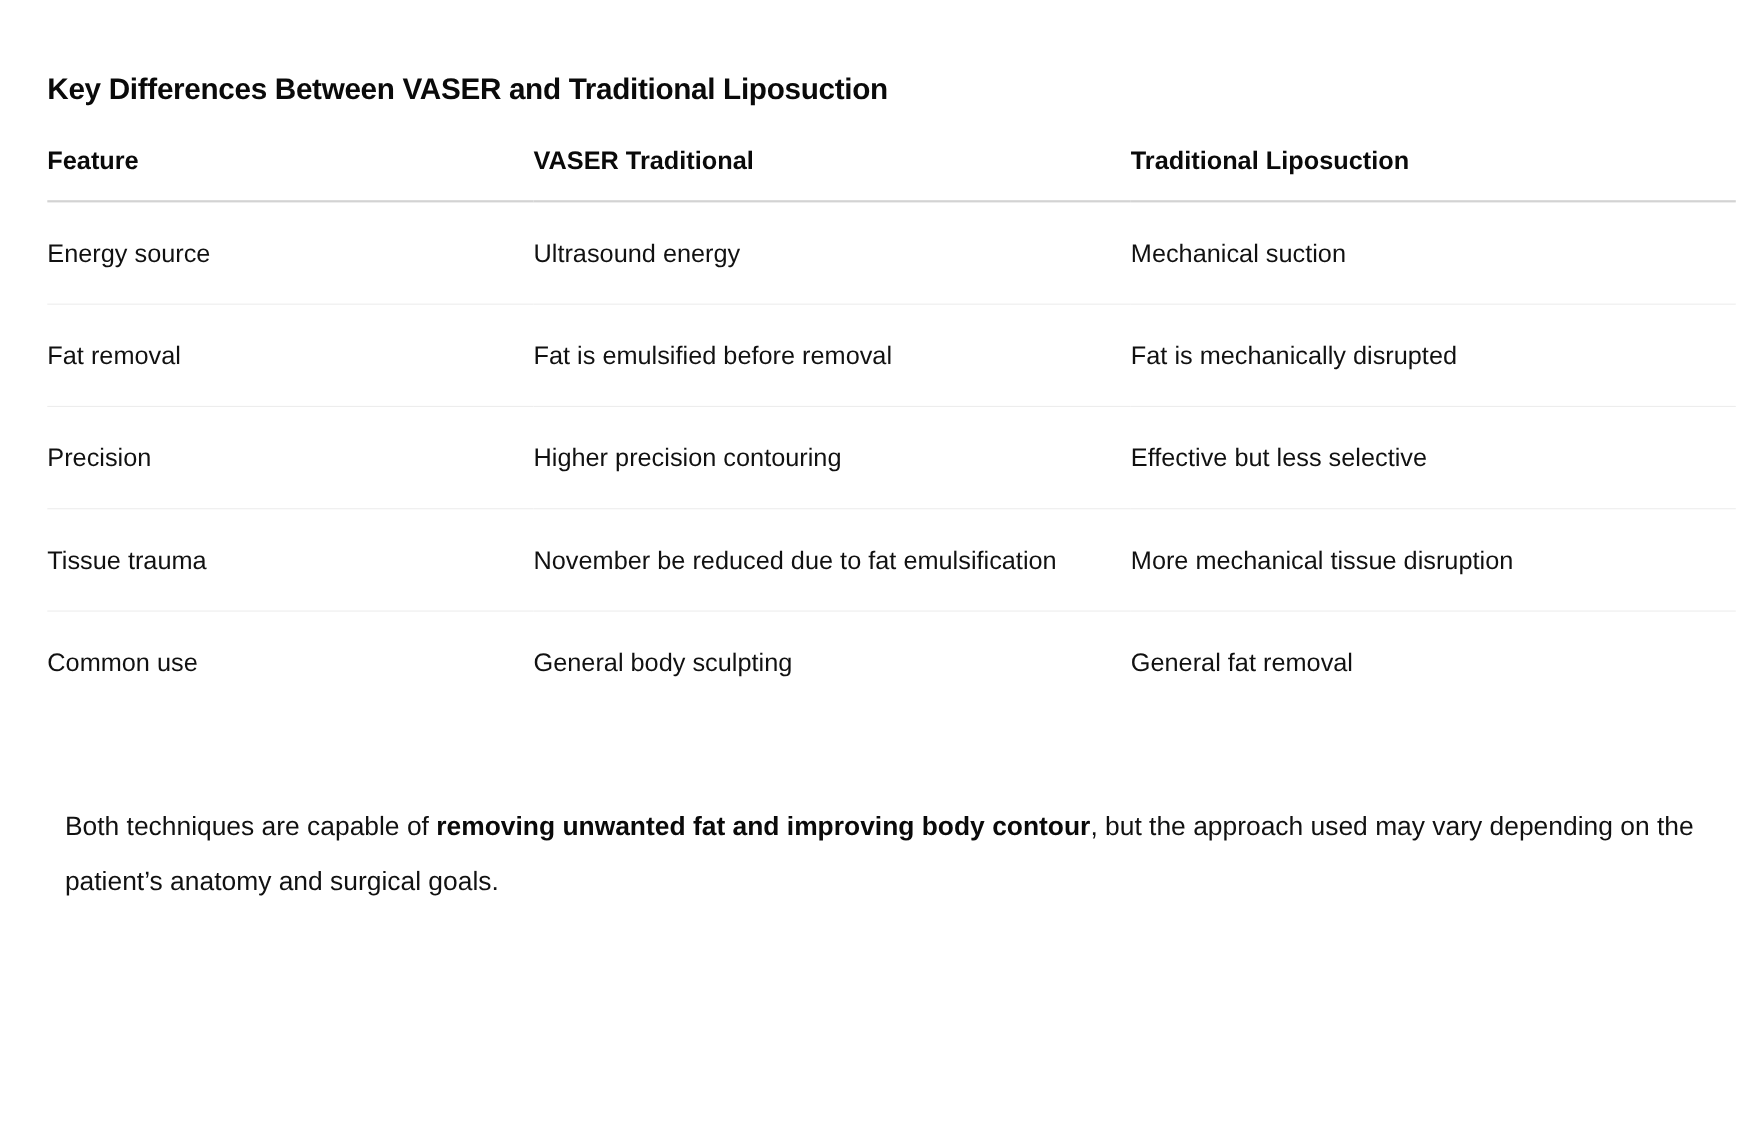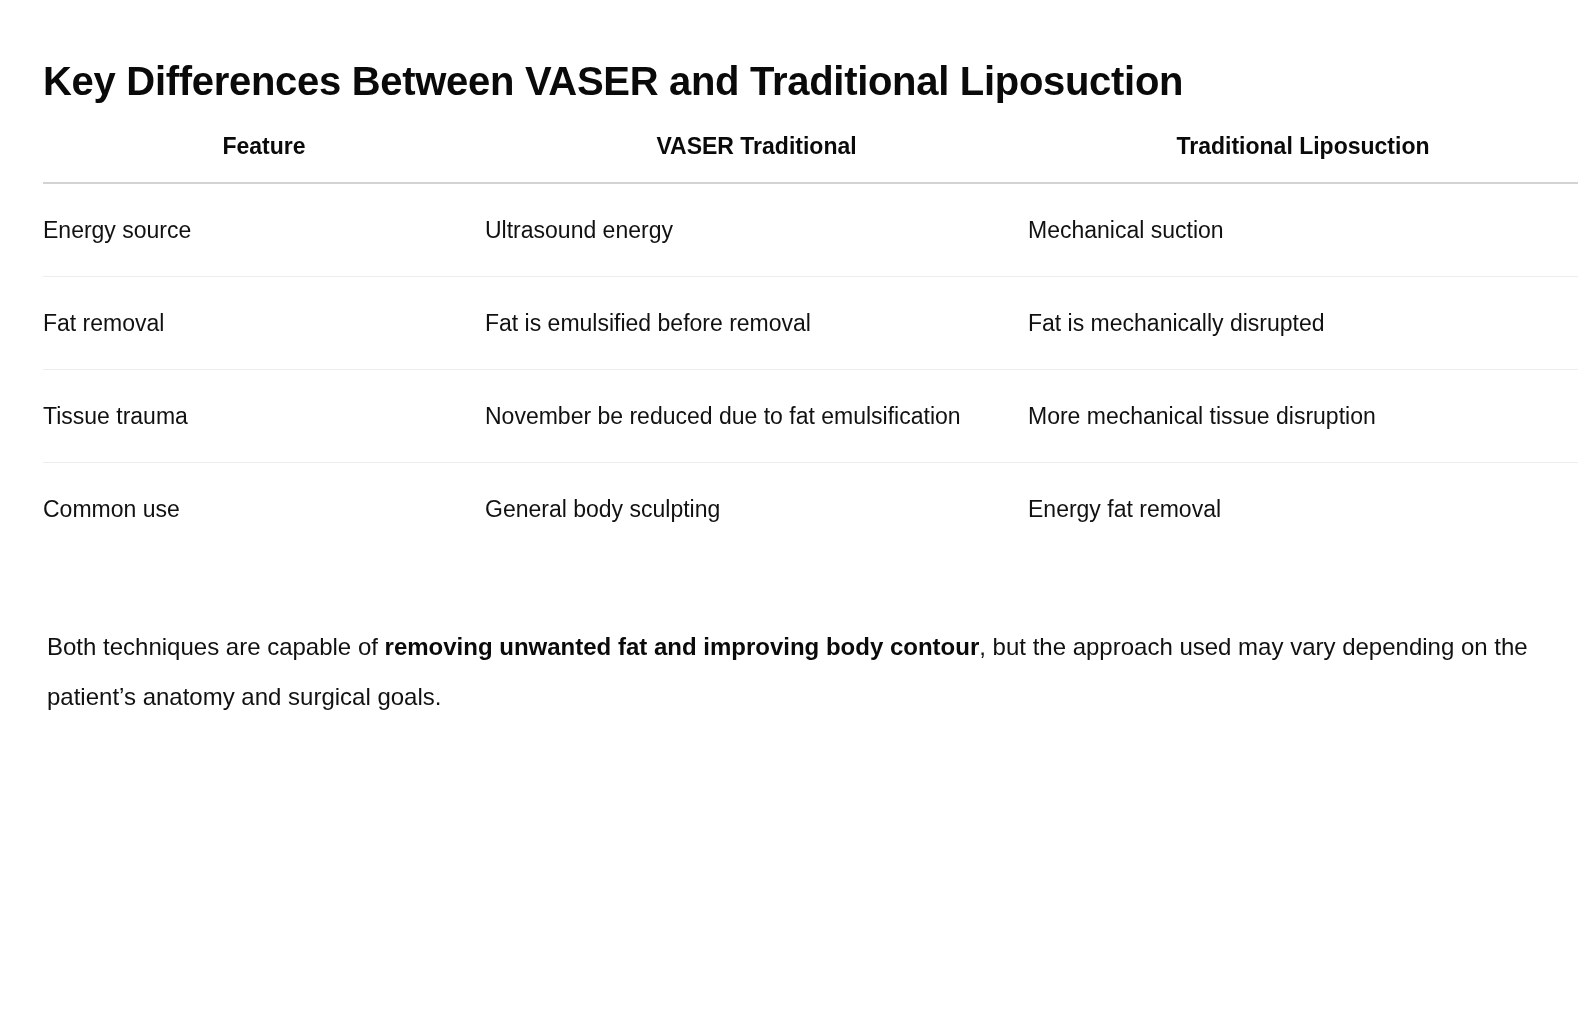--- a/index.html
+++ b/index.html
@@ -18,38 +18,38 @@
   .page {
     position: relative;
     width: 1594px;
     height: 1036px;
     box-sizing: border-box;
     padding: 0 43px;
   }
   .doc-title {
     margin: 0;
     padding-top: 55px;
-    font-size: 40px;
+    font-size: 27px;
     line-height: 52px;
     font-weight: 700;
     letter-spacing: -0.3px;
     color: #0a0a0a;
   }
   table.compare {
     width: 1535px;
     border-collapse: collapse;
     margin-top: 24px;
     table-layout: fixed;
   }
   table.compare col.c1 { width: 442px; }
   table.compare col.c2 { width: 543px; }
   table.compare col.c3 { width: 550px; }
 
   table.compare thead th {
-    text-align: center;
+    text-align: left;
     font-size: 23px;
     line-height: 30px;
     font-weight: 700;
     color: #0a0a0a;
     padding: 0 0 21px 0;
     border-bottom: 2px solid #d3d3d3;
     vertical-align: top;
   }
   table.compare tbody td {
     font-size: 23px;
@@ -58,21 +58,21 @@
     color: #111111;
     padding: 23px 0 22px 0;
     border-bottom: 1px solid #ededed;
     vertical-align: top;
   }
   table.compare tbody tr:last-child td {
     border-bottom: none;
   }
 
   .note {
-    margin: 4px;
+    margin: 16px;
     padding-top: 63px;
     width: 1500px;
     font-size: 24px;
     line-height: 50px;
     color: #111111;
     font-weight: 400;
   }
   .note b {
     font-weight: 700;
     color: #0a0a0a;
@@ -103,27 +103,32 @@
         <td>Energy source</td>
         <td>Ultrasound energy</td>
         <td>Mechanical suction</td>
       </tr>
       <tr>
         <td>Fat removal</td>
         <td>Fat is emulsified before removal</td>
         <td>Fat is mechanically disrupted</td>
       </tr>
       <tr>
+        <td>Precision</td>
+        <td>Higher precision contouring</td>
+        <td>Effective but less selective</td>
+      </tr>
+      <tr>
         <td>Tissue trauma</td>
         <td>November be reduced due to fat emulsification</td>
         <td>More mechanical tissue disruption</td>
       </tr>
       <tr>
         <td>Common use</td>
         <td>General body sculpting</td>
-        <td>Energy fat removal</td>
+        <td>General fat removal</td>
       </tr>
     </tbody>
   </table>
 
   <p class="note"><span>Both techniques are capable of </span><b>removing unwanted fat and improving body contour</b><span>, but the approach used may vary depending on the patient’s anatomy and surgical goals.</span></p>
 
 </div>
 
 </body></html>

